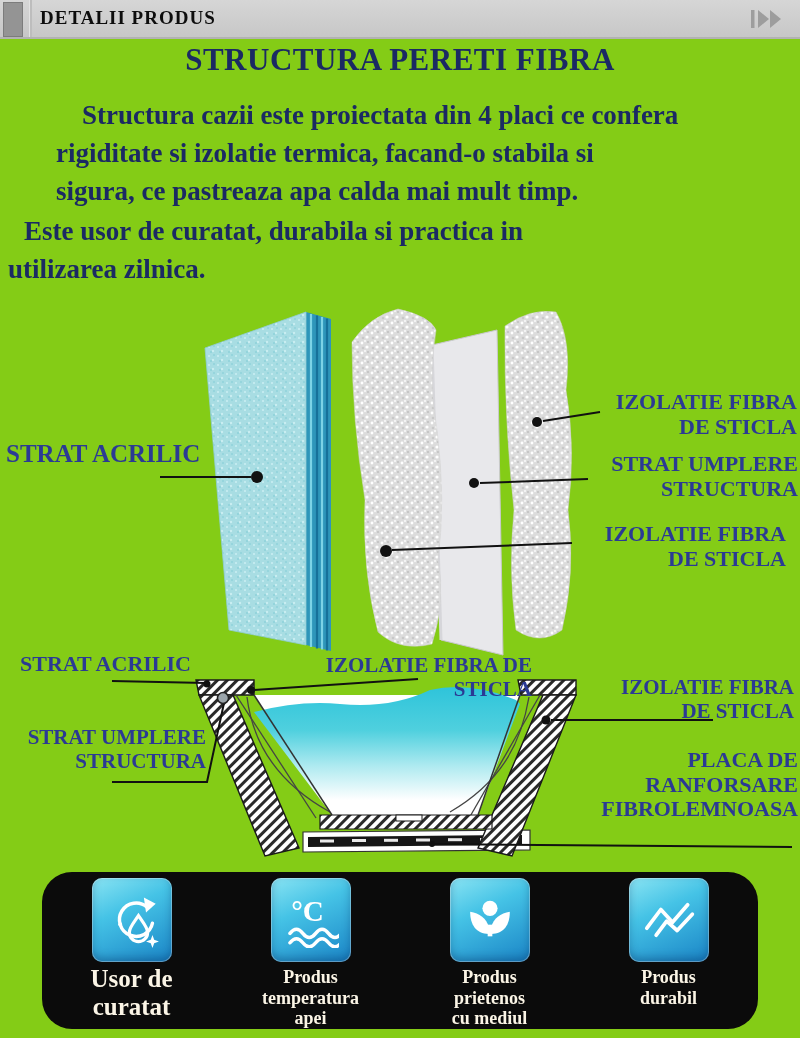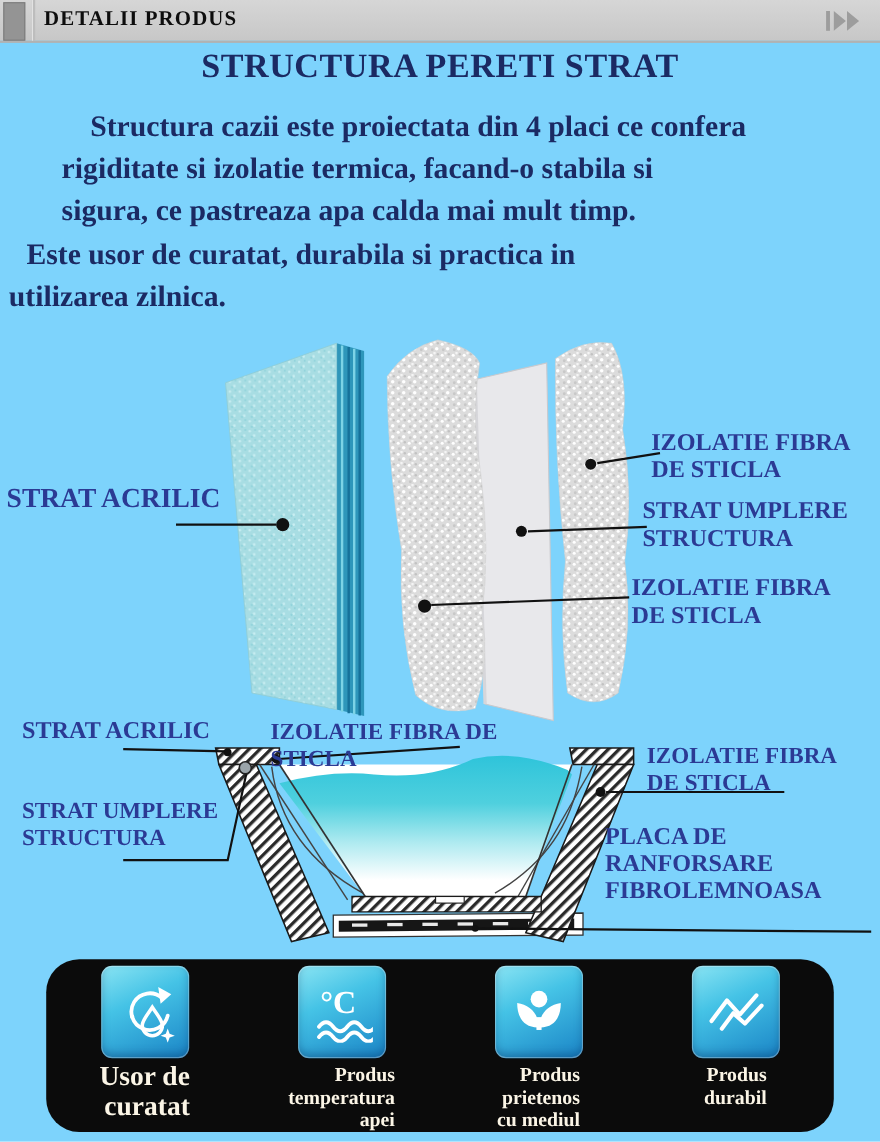--- a/index.html
+++ b/index.html
@@ -1,53 +1,53 @@
 <!DOCTYPE html>
 <html><head>
 <meta charset="utf-8">
 <style>
   html,body{margin:0;padding:0;background:#ffffff;}
-  .page{position:relative;width:800px;height:1038px;overflow:hidden;background:#7dd3fc;
+  .page{position:relative;width:800px;height:1038px;overflow:hidden;background:#84cc16;
         font-family:"Liberation Serif","DejaVu Serif",serif;}
   
   .hdr{position:absolute;top:0;left:0;width:800px;height:37px;
        background:linear-gradient(#d6d6d6,#c7c7c7);border-bottom:2px solid #b2b2b2;}
   .hdr-block{position:absolute;left:3px;top:2px;width:18px;height:33px;background:#949494;border:1px solid #7c7c7c;}
   .hdr-divider{position:absolute;left:29px;top:0;width:2px;height:37px;background:#bdbdbd;border-left:1px solid #e2e2e2;}
   .hdr-title{position:absolute;left:40px;top:7px;font-size:19px;font-weight:bold;color:#0d0d0d;letter-spacing:1px;}
   .hdr-skip{position:absolute;right:12px;top:7px;width:38px;height:24px;cursor:pointer;}
   
   .title{position:absolute;top:42px;left:0;width:800px;margin:0;text-align:center;
          font-size:31px;font-weight:bold;color:#1b2a63;letter-spacing:.5px;}
   .para{position:absolute;left:8px;width:786px;margin:0;font-weight:bold;color:#1b2a63;
         font-size:27px;line-height:38px;white-space:pre-line;}
   .p1{top:96px;text-indent:26px;margin-left:48px;}
   .p2{top:212px;text-indent:16px;}
   
   .diagram1{position:absolute;top:300px;left:0;width:800px;height:358px;}
   .diagram2{position:absolute;top:648px;left:0;width:800px;height:224px;}
   .diagram1 svg,.diagram2 svg{position:absolute;top:0;left:0;}
-  .dlbl{position:absolute;font-weight:bold;color:#2b3a94;white-space:pre-line;text-align:left;line-height:1.12;}
+  .dlbl{position:absolute;font-weight:bold;color:#2b3a94;white-space:pre-line;text-align:right;line-height:1.12;}
   .lbl-acrilic1{left:6px;top:140px;width:210px;font-size:25px;text-align:left;}
   .lbl-izo-top1{left:592px;top:90px;width:205px;font-size:22px;}
   .lbl-umplere1{left:584px;top:152px;width:214px;font-size:22px;}
   .lbl-izo-bot1{left:574px;top:222px;width:212px;font-size:22px;}
   .lbl-acrilic2{left:20px;top:4px;width:185px;font-size:22px;text-align:left;}
   .lbl-izo-c2{left:246px;top:6px;width:286px;font-size:21px;}
   .lbl-izo-r2{left:588px;top:28px;width:206px;font-size:21px;}
   .lbl-umplere2{left:20px;top:78px;width:186px;font-size:21px;}
   .lbl-placa2{left:550px;top:100px;width:248px;font-size:22px;}
   
   .footer{position:absolute;top:872px;left:42px;width:716px;height:157px;background:#0b0b0b;border-radius:30px;
           display:flex;flex-direction:row;align-items:flex-start;justify-content:space-between;padding:0;}
   .feat{flex:1 1 0;display:flex;flex-direction:column;align-items:center;padding-top:6px;}
   .tile{width:80px;height:84px;border-radius:10px;display:flex;align-items:center;justify-content:center;
         background:linear-gradient(155deg,#8ae4f3 0%,#45c3e6 38%,#1a84c6 100%);
         box-shadow:inset 0 0 0 1px rgba(255,255,255,.3), inset 0 -4px 8px rgba(0,40,90,.35);}
-  .feat-label{margin-top:5px;color:#fbf5e6;font-weight:bold;font-size:18px;text-align:right;
+  .feat-label{margin-top:5px;color:#fbf5e6;font-weight:bold;font-size:18px;text-align:center;
               line-height:1.15;white-space:pre-line;}
   .feat-label.big{font-size:25px;line-height:1.1;margin-top:3px;}
 </style>
 </head>
 <body>
 
 <div class="page">
 
   <header class="hdr">
     <div class="hdr-block"></div>
@@ -55,21 +55,21 @@
     <div class="hdr-title">DETALII PRODUS</div>
     <div class="hdr-skip">
       <svg width="38" height="24" viewBox="0 0 38 24">
         <rect x="1" y="3" width="3.5" height="18" fill="#9d9d9d"></rect>
         <polygon points="8,3 19,12 8,21" fill="#9d9d9d"></polygon>
         <polygon points="20,3 31,12 20,21" fill="#9d9d9d"></polygon>
       </svg>
     </div>
   </header>
 
-  <h1 class="title">STRUCTURA PERETI STRAT</h1>
+  <h1 class="title">STRUCTURA PERETI FIBRA</h1>
   <p class="para p1">Structura cazii este proiectata din 4 placi ce confera
 rigiditate si izolatie termica, facand-o stabila si
 sigura, ce pastreaza apa calda mai mult timp.</p>
   <p class="para p2">Este usor de curatat, durabila si practica in
 utilizarea zilnica.</p>
 
   <div class="diagram1">
     <svg width="800" height="358" viewBox="0 0 800 358">
       <defs>
         <pattern id="speck" width="10" height="10" patternUnits="userSpaceOnUse">

